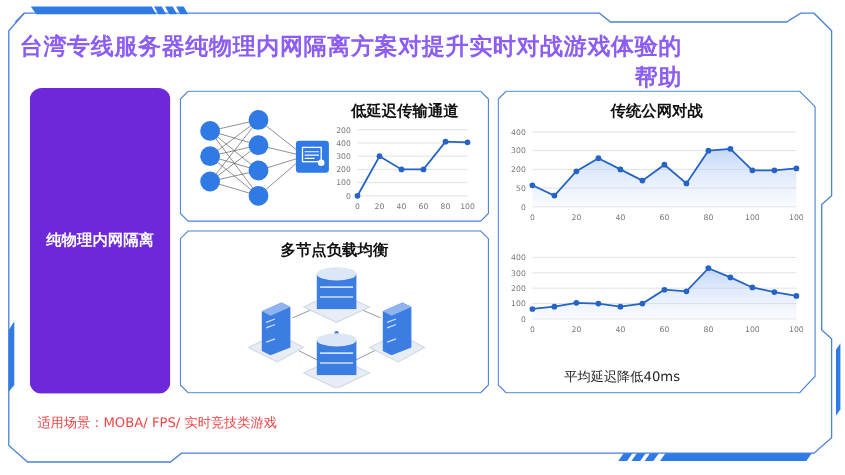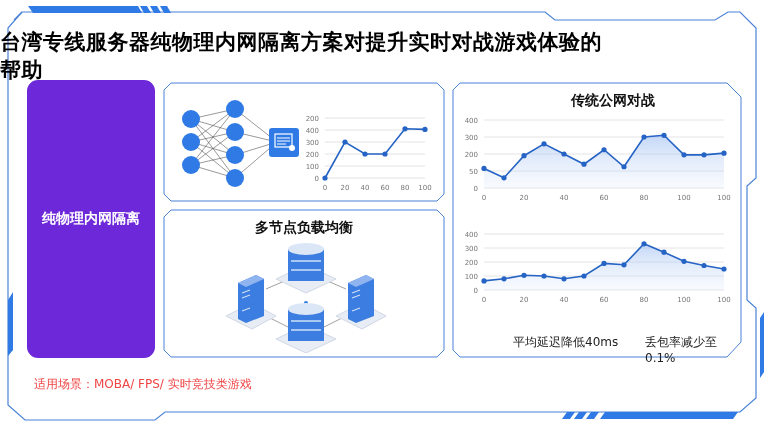--- a/index.html
+++ b/index.html
@@ -1,21 +1,21 @@
 <!DOCTYPE html>
 <html><head>
 <meta charset="utf-8">
 <style>
   * { box-sizing: border-box; margin: 0; padding: 0; }
   html, body { width: 768px; height: 432px; overflow: hidden; background: #ffffff; }
   body { font-family: "DejaVu Sans", "Liberation Sans", sans-serif; position: relative; color: #111; }
   .frame { position: absolute; left: 0; top: 0; width: 768px; height: 432px; }
   .title {
-    position: absolute; left: 0; top: 28px; width: 620px; text-align: left;
-    font-size: 21px; font-weight: bold; letter-spacing: 0.5px; color: #000000;
+    position: absolute; left: 0; top: 28px; width: 620px; text-align: right;
+    font-size: 21px; font-weight: bold; letter-spacing: 0.5px; color: #8b5cf6;
   }
   .side-panel {
     position: absolute; left: 27px; top: 80px; width: 128px; height: 278px;
     background: #6d28d9;
     clip-path: polygon(6px 0, 122px 0, 128px 6px, 128px 272px, 122px 278px, 6px 278px, 0 272px, 0 6px);
     display: flex; align-items: center; justify-content: center; border-radius: 11px;
   }
   .side-panel span { color: #fff; font-size: 14px; font-weight: bold; }
   .card { position: absolute; }
   .card svg.border { position: absolute; left: 0; top: 0; }
@@ -80,20 +80,21 @@
         <circle cx="62" cy="63" r="9"></circle>
         <circle cx="62" cy="86" r="9"></circle>
     </g>
     <rect x="96" y="36" width="30" height="29" rx="3" fill="#2f7ae5"></rect>
     <rect x="102" y="42" width="17" height="13" fill="none" stroke="#fff" stroke-width="1.2"></rect>
     <line x1="104" y1="46" x2="117" y2="46" stroke="#fff" stroke-width="1"></line>
     <line x1="104" y1="49" x2="117" y2="49" stroke="#fff" stroke-width="1"></line>
     <line x1="104" y1="52" x2="113" y2="52" stroke="#fff" stroke-width="1"></line>
     <circle cx="119" cy="56" r="3" fill="#fff"></circle>
   </svg>
+  <div class="card-title" style="left:140px;top:10px;width:130px;">低延迟传输通道</div>
   <svg id="chart0" style="position:absolute;left:140px;top:30px;" width="135" height="85">
       <line x1="22" x2="122" y1="66" y2="66" stroke="#dddddd" stroke-width="0.8"></line>
       <text x="16" y="68.5" text-anchor="end" class="tick">0</text>
       <line x1="22" x2="122" y1="54" y2="54" stroke="#dddddd" stroke-width="0.8"></line>
       <text x="16" y="56.5" text-anchor="end" class="tick">100</text>
       <line x1="22" x2="122" y1="42" y2="42" stroke="#dddddd" stroke-width="0.8"></line>
       <text x="16" y="44.5" text-anchor="end" class="tick">200</text>
       <line x1="22" x2="122" y1="30" y2="30" stroke="#dddddd" stroke-width="0.8"></line>
       <text x="16" y="32.5" text-anchor="end" class="tick">300</text>
       <line x1="22" x2="122" y1="18" y2="18" stroke="#dddddd" stroke-width="0.8"></line>
@@ -155,21 +156,21 @@
     <line x1="134" y1="52" x2="142" y2="49" stroke="#cfe0fa" stroke-width="1.2"></line>
     <line x1="134" y1="57" x2="142" y2="54" stroke="#cfe0fa" stroke-width="1.2"></line>
     <line x1="134" y1="70" x2="142" y2="67" stroke="#cfe0fa" stroke-width="1.2"></line>
   </svg>
 </div>
 
 <div class="card" style="left:452px;top:82px;width:290px;height:276px;">
   <svg class="border" width="290" height="276" viewBox="0 0 290 276">
     <path d="M8 1 L275 1 L289 15 L289 260 L275 275 L8 275 L1 268 L1 8 Z" fill="#fff" stroke="#4a82d6" stroke-width="1"></path>
   </svg>
-  <div class="card-title" style="left:16px;top:10px;width:290px;">传统公网对战</div>
+  <div class="card-title" style="left:0;top:10px;width:290px;">传统公网对战</div>
   <svg id="chart1" style="position:absolute;left:10px;top:32px;" width="275" height="95">
       <line x1="22" x2="262" y1="74" y2="74" stroke="#dddddd" stroke-width="0.8"></line>
       <text x="16" y="76.5" text-anchor="end" class="tick">0</text>
       <line x1="22" x2="262" y1="57" y2="57" stroke="#dddddd" stroke-width="0.8"></line>
       <text x="16" y="59.5" text-anchor="end" class="tick">50</text>
       <line x1="22" x2="262" y1="40" y2="40" stroke="#dddddd" stroke-width="0.8"></line>
       <text x="16" y="42.5" text-anchor="end" class="tick">200</text>
       <line x1="22" x2="262" y1="23" y2="23" stroke="#dddddd" stroke-width="0.8"></line>
       <text x="16" y="25.5" text-anchor="end" class="tick">300</text>
       <line x1="22" x2="262" y1="6" y2="6" stroke="#dddddd" stroke-width="0.8"></line>
@@ -237,16 +238,15 @@
       <circle cx="122" cy="48" r="2.6" fill="#2563c4"></circle>
       <circle cx="142" cy="35.400000000000006" r="2.6" fill="#2563c4"></circle>
       <circle cx="162" cy="36.8" r="2.6" fill="#2563c4"></circle>
       <circle cx="182" cy="15.800000000000004" r="2.6" fill="#2563c4"></circle>
       <circle cx="202" cy="24.199999999999996" r="2.6" fill="#2563c4"></circle>
       <circle cx="222" cy="33.300000000000004" r="2.6" fill="#2563c4"></circle>
       <circle cx="242" cy="37.5" r="2.6" fill="#2563c4"></circle>
       <circle cx="262" cy="41" r="2.6" fill="#2563c4"></circle>
     </svg>
   <div class="stat" style="left:30px;top:252px;">平均延迟降低40ms</div>
-  <div class="stat" style="left:162px;top:252px;">丢包率减少至0.1%</div>
 </div>
 
 <div class="footer-text">适用场景：MOBA/ FPS/ 实时竞技类游戏</div>
 
 </body></html>

